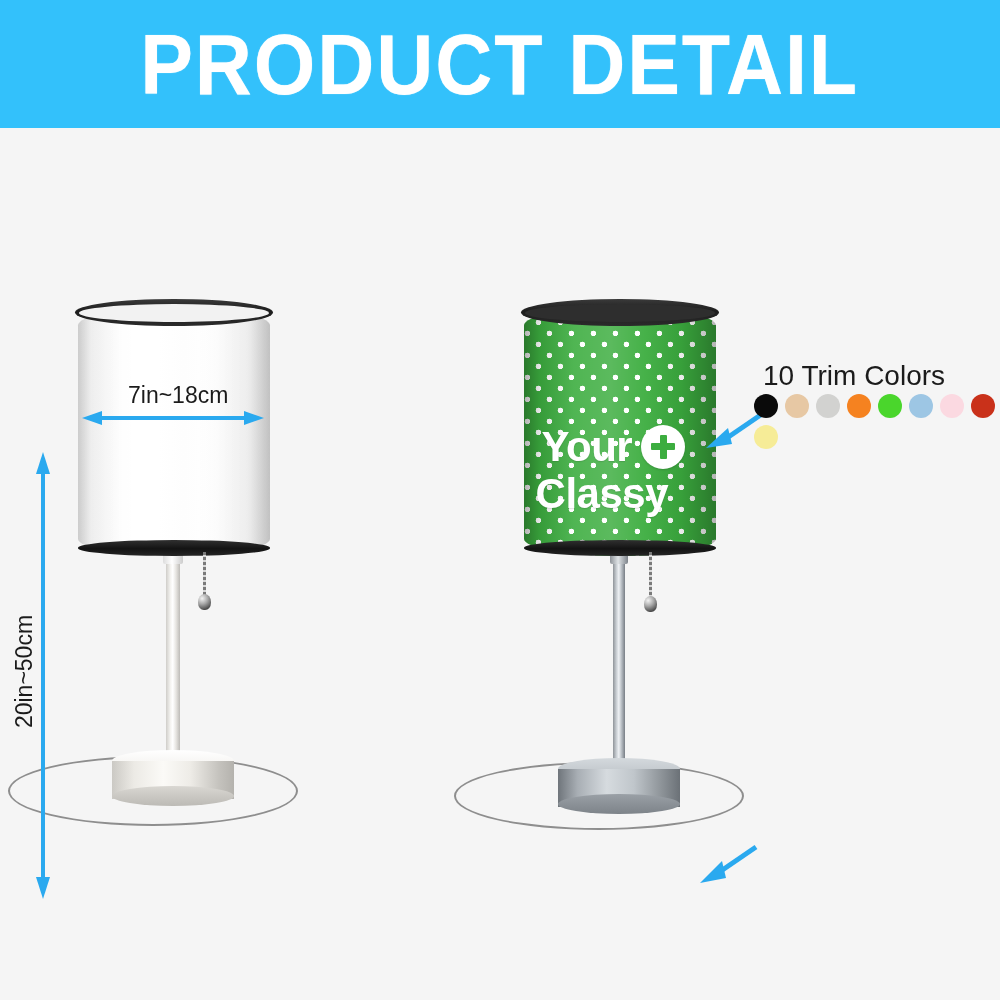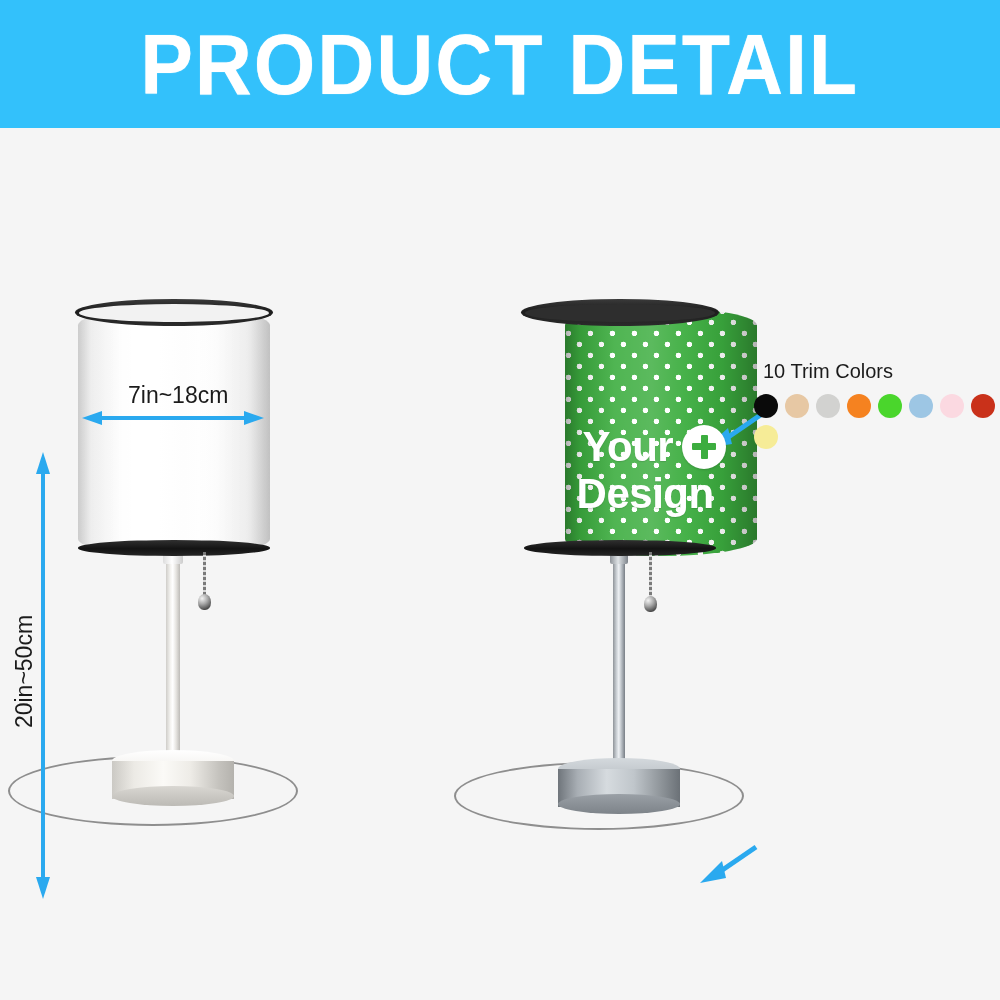--- a/index.html
+++ b/index.html
@@ -64,21 +64,20 @@
     background:
       linear-gradient(90deg,
         #e3e3e3 0%, #f2f2f2 6%, #ffffff 22%, #ffffff 42%,
         #fdfdfd 55%, #ffffff 72%, #f4f4f4 90%, #dcdcdc 100%);
   }
   .shade-green {
     background:
       radial-gradient(circle at 3.4px 3.4px, #ffffff 2.6px, rgba(255,255,255,0) 3.0px) 0 0 / 22px 22px,
       radial-gradient(circle at 3.4px 3.4px, #ffffff 2.6px, rgba(255,255,255,0) 3.0px) 11px 11px / 22px 22px,
       #3cad3f;
-    margin-left: 41px;
   }
   .shade-green-shade {
     position: absolute;
     left: 0; top: 0; width: 100%; height: 100%;
     background: linear-gradient(90deg,
       rgba(0,0,0,0.30) 0%, rgba(0,0,0,0.10) 8%, rgba(255,255,255,0.10) 26%,
       rgba(255,255,255,0.16) 45%, rgba(255,255,255,0.05) 63%,
       rgba(0,0,0,0.08) 82%, rgba(0,0,0,0.30) 100%);
     pointer-events: none;
   }
@@ -260,21 +259,21 @@
   .dim-v-label {
     font-size: 23px;
     left: -46px;
     top: 530px;
     width: 140px;
     text-align: center;
     transform: rotate(-90deg);
   }
 
   .trim-title {
-    font-size: 20px;
+    font-size: 28px;
     left: 763px;
     top: 232px;
     font-weight: normal;
   }
   .swatches {
     position: absolute;
     left: 754px;
     top: 266px;
     width: 246px;
     display: flex;
@@ -357,21 +356,21 @@
     <div class="socket socket-silver" style="left:170px; top:420px; width:18px; height:16px;"></div>
 
     <div class="shade-wrap" style="left:84px; top:180px; width:192px; height:248px;">
       <div class="shade-body shade-green">
         <div class="artwork">
           <div class="art-line l1">
             <span>Your</span>
             <span class="plus-badge"></span>
           </div>
           <div class="art-line l2">
-            <span>Design</span>
+            <span>Classy</span>
           </div>
         </div>
         <div class="shade-green-shade"></div>
       </div>
       <div class="rim-top" style="top:-9px; height:27px;">
         <div class="rim-top-inner" style="left:4px; top:5px; right:4px; height:18px; background:#2e2e2e;"></div>
       </div>
       <div class="rim-bottom" style="top:232px; height:16px;"></div>
     </div>
 

